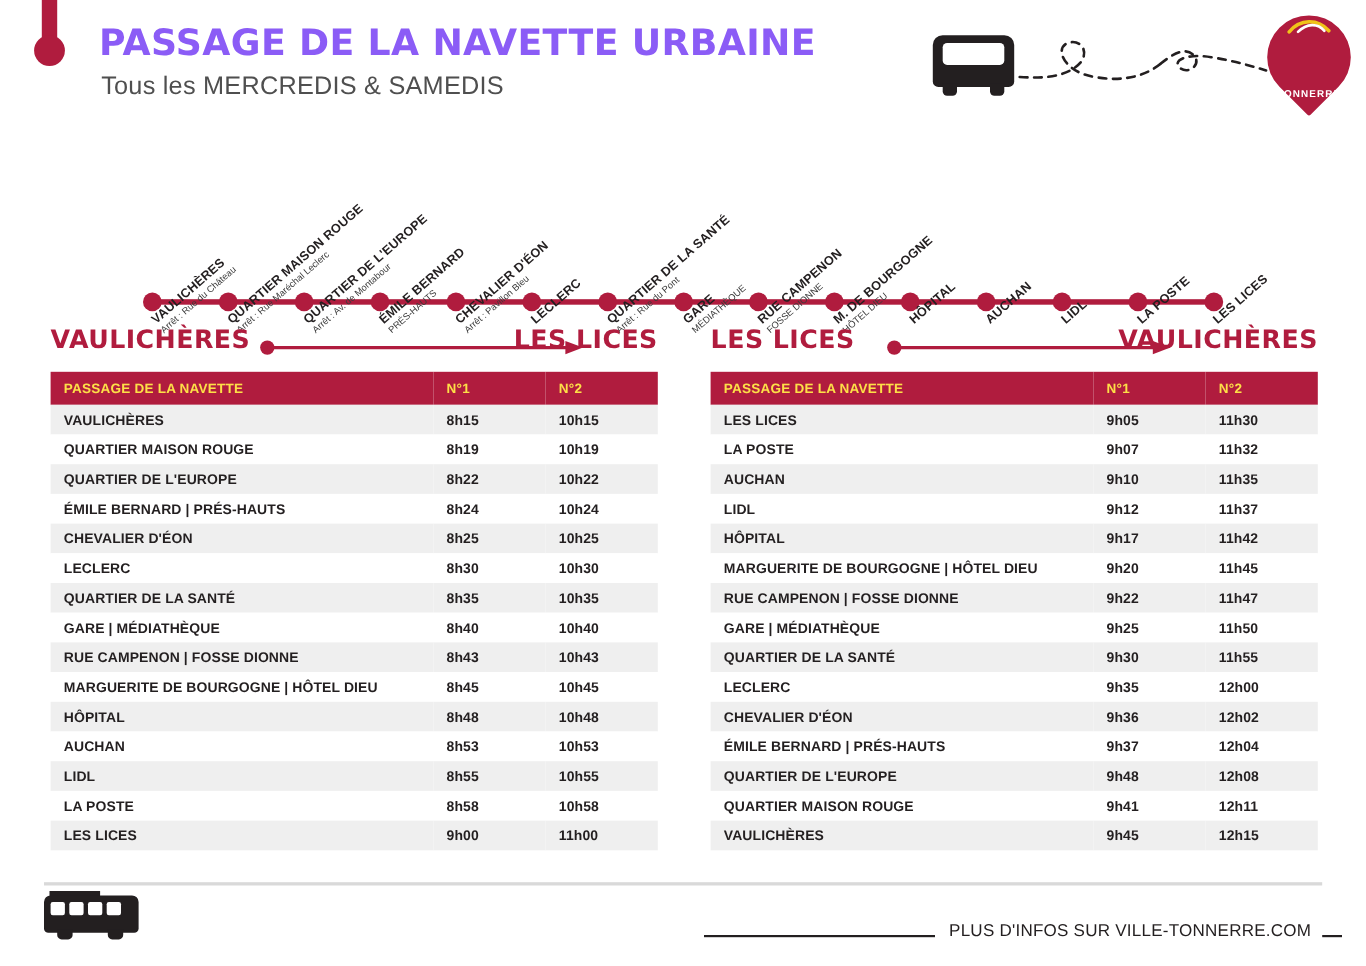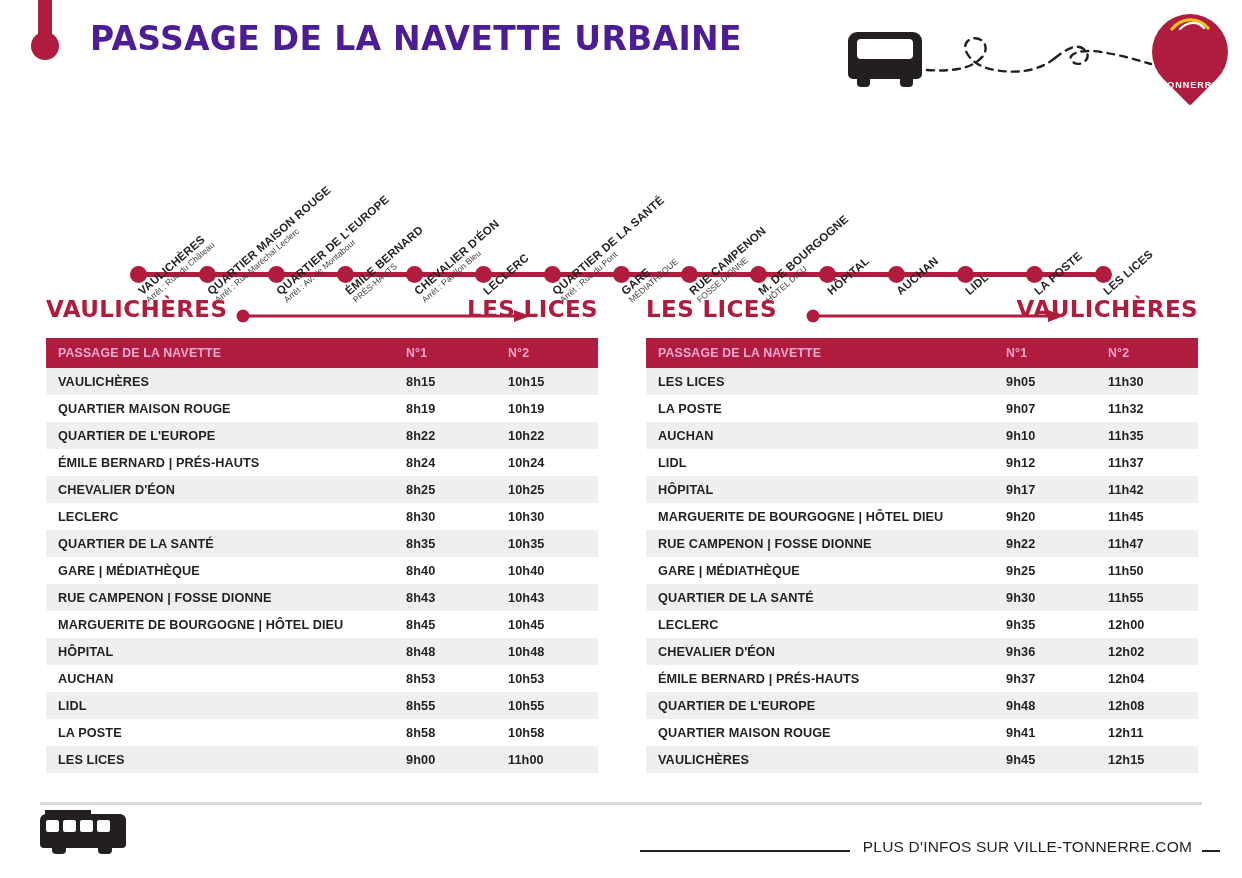--- a/index.html
+++ b/index.html
@@ -36,21 +36,21 @@
     border-radius: 50%;
   }
   .title-block {
     position: absolute;
     left: 90px; top: 22px;
   }
   .main-title {
     font-size: 33px;
     font-weight: bold;
     letter-spacing: 0.3px;
-    color: #4c1d95;
+    color: #8b5cf6;
     margin: 0;
     line-height: 1.05;
     font-family: "DejaVu Sans", sans-serif;
   }
   .sub-title {
     font-size: 23px;
     color: #4f4f4f;
     margin: 7px 0 0 2px;
     font-weight: 400;
     letter-spacing: 0.2px;
@@ -198,21 +198,21 @@
     height: 14px;
   }
 
   table.sched {
     width: 100%;
     border-collapse: collapse;
     font-size: 12.7px;
   }
   table.sched thead th {
     background: #b01c3e;
-    color: #f9a8d4;
+    color: #fde047;
     font-size: 12.3px;
     font-weight: bold;
     text-align: left;
     padding: 8px 12px;
     letter-spacing: 0.2px;
   }
   table.sched thead th.col-n {
     text-align: left;
     width: 78px;
   }
@@ -293,20 +293,21 @@
 </style>
 </head>
 <body>
 
 <div class="header">
   <div class="pin-marker"></div>
   <div class="pin-dot"></div>
 
   <div class="title-block">
     <h1 class="main-title">PASSAGE DE LA NAVETTE URBAINE</h1>
+    <div class="sub-title">Tous les MERCREDIS &amp; SAMEDIS</div>
   </div>
 
   <div class="bus-glyph">
     <div class="bus-body"></div>
     <div class="bus-window"></div>
     <div class="bus-wheel l"></div>
     <div class="bus-wheel r"></div>
   </div>
 
   <svg class="dash-svg" width="230" height="70" viewBox="0 0 230 70">

